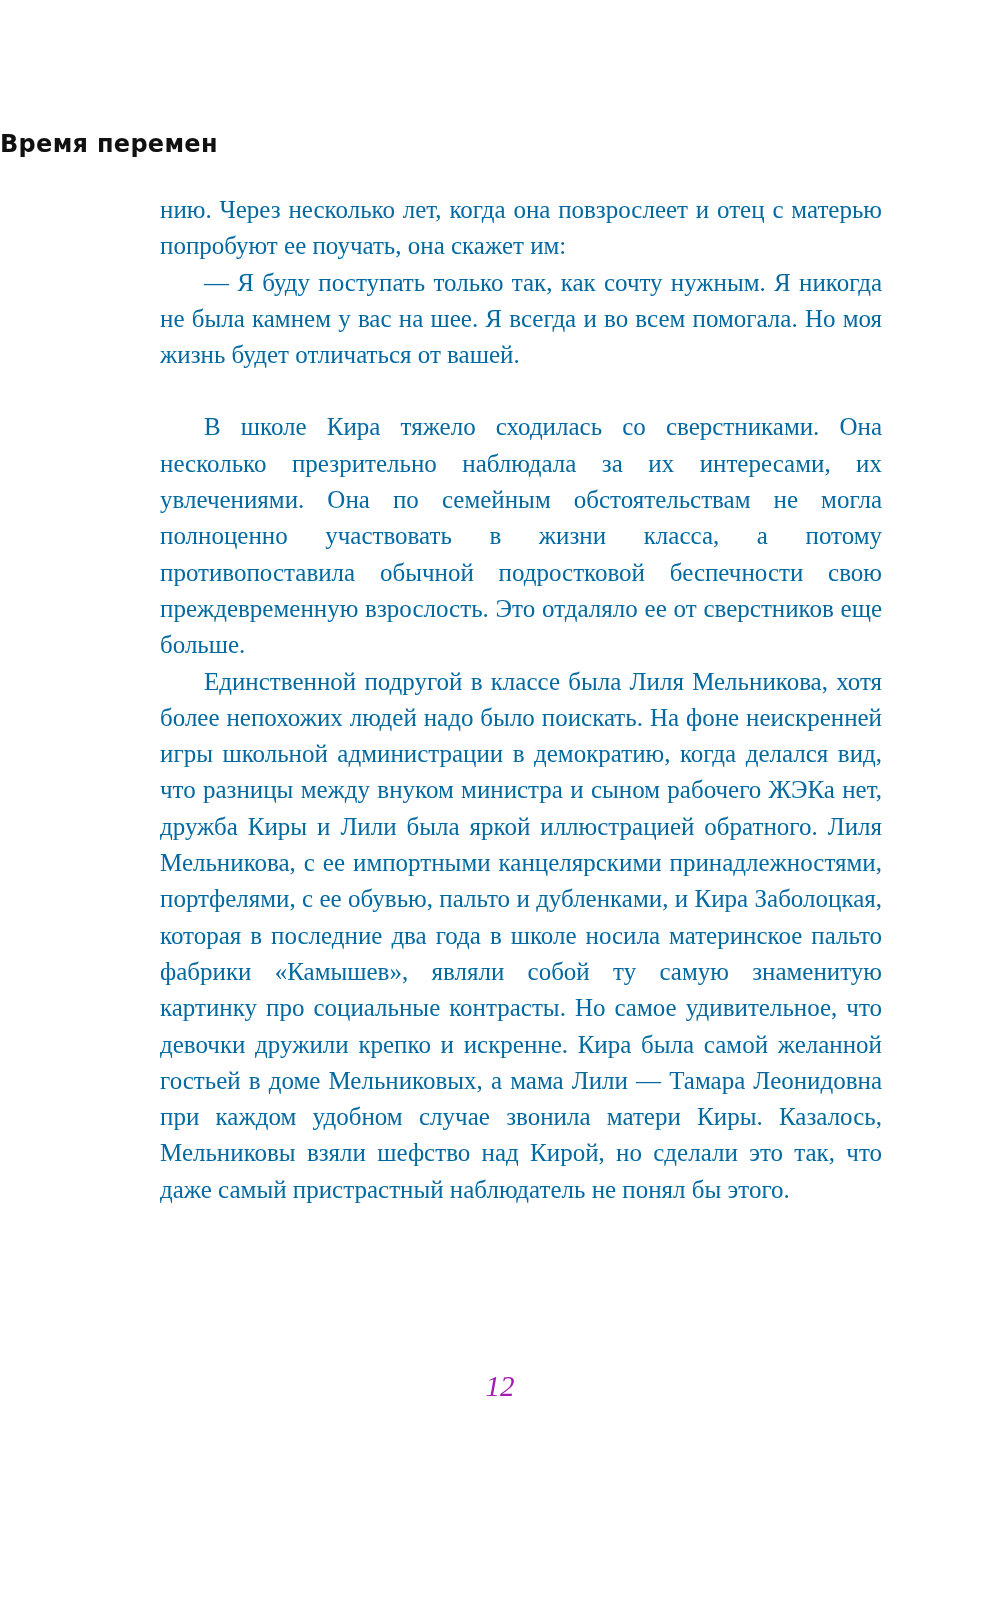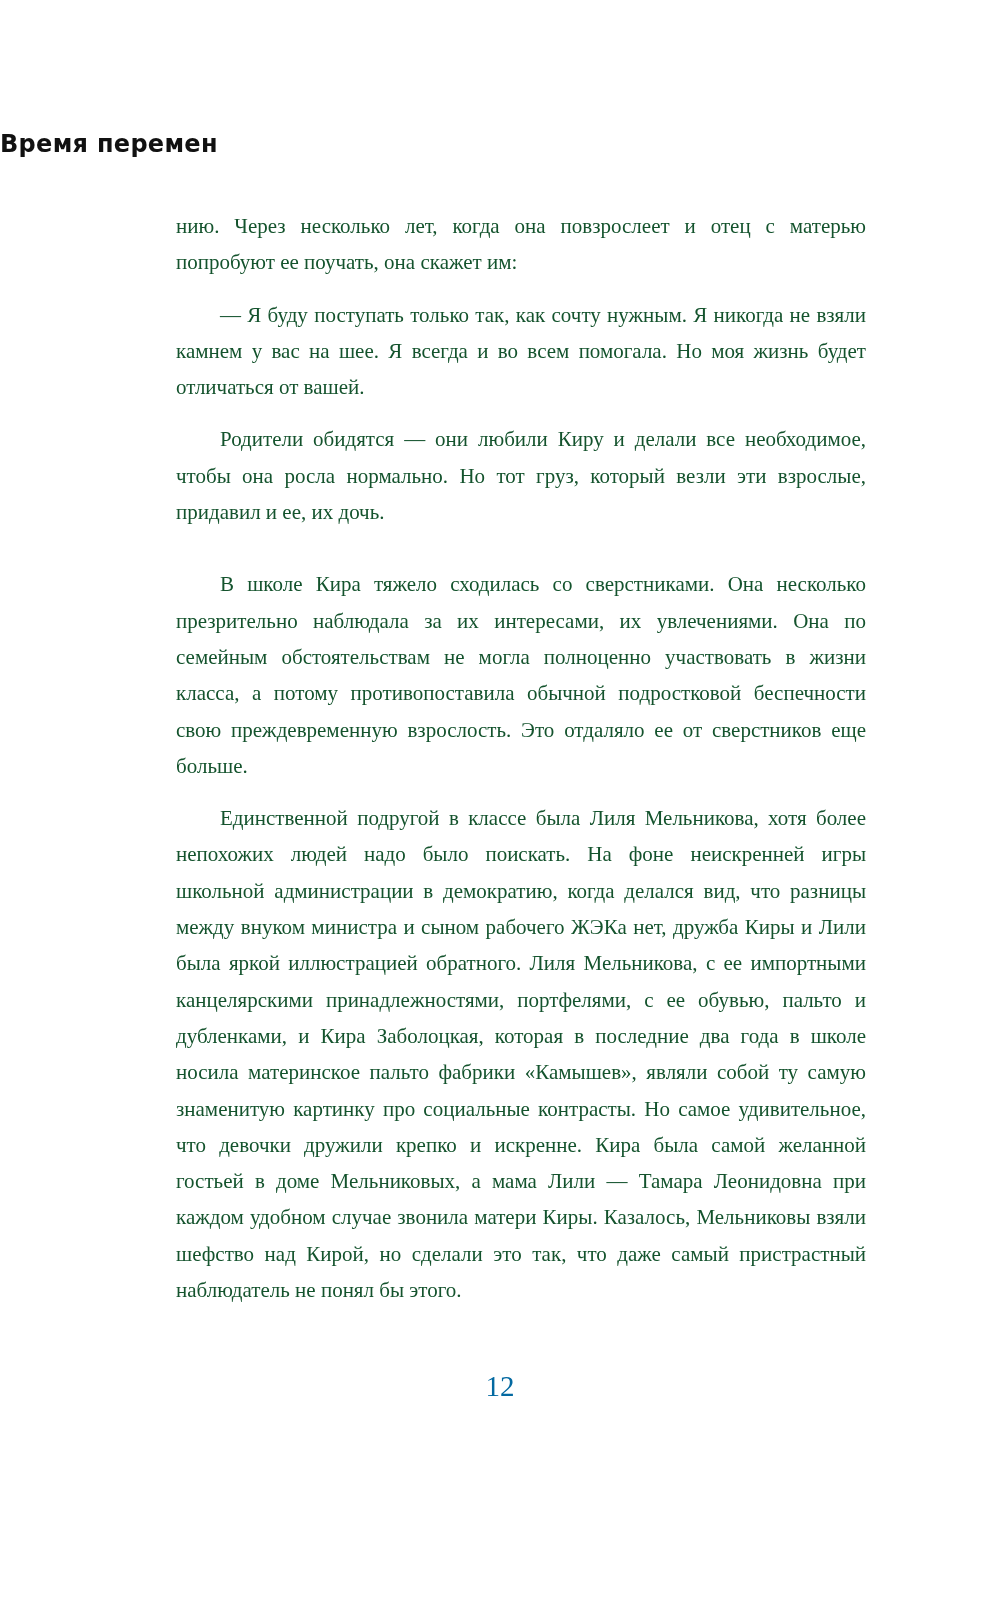--- a/index.html
+++ b/index.html
@@ -27,56 +27,56 @@
     letter-spacing: 0.3px;
     color: #111111;
   }
   .text-block {
     position: absolute;
     top: 192px;
     left: 160px;
     width: 722px;
   }
   p {
-    margin: 16px;
-    font-size: 21px;
+    margin: 0;
+    font-size: 25px;
     line-height: 36.3px;
     text-align: justify;
     text-justify: inter-word;
     hyphens: manual;
     -webkit-hyphens: manual;
-    color: #14532d;
+    color: #0369a1;
   }
   p.indent {
     text-indent: 44px;
   }
   p.gap {
     margin-top: 36px;
   }
   .folio {
     position: absolute;
     top: 1370px;
     left: 0;
     width: 1000px;
     text-align: center;
     font-family: "Liberation Serif", "DejaVu Serif", serif;
+    font-style: italic;
     font-size: 29px;
-    color: #0369a1;
+    color: #a21caf;
   }
 </style>
 </head>
 <body>
 
 <div class="page">
 
   <div class="running-head">Время перемен</div>
 
   <div class="text-block">
     <p class="para-0">нию. Через несколько лет, когда она повзрослеет и отец с матерью попробуют ее поучать, она скажет им:</p>
-    <p class="indent para-1">— Я буду поступать только так, как сочту нужным. Я никогда не взяли камнем у вас на шее. Я всегда и во всем помогала. Но моя жизнь будет отличаться от вашей.</p>
-    <p class="indent para-2">Родители обидятся — они любили Киру и делали все необходимое, чтобы она росла нормально. Но тот груз, который везли эти взрослые, придавил и ее, их дочь.</p>
+    <p class="indent para-1">— Я буду поступать только так, как сочту нужным. Я никогда не была камнем у вас на шее. Я всегда и во всем помогала. Но моя жизнь будет отличаться от вашей.</p>
     <p class="indent gap para-3">В школе Кира тяжело сходилась со сверстниками. Она несколько презрительно наблюдала за их интересами, их увлечениями. Она по семейным обстоятельствам не могла полноценно участвовать в жизни класса, а потому противопоставила обычной подростковой беспечности свою преждевременную взрослость. Это отдаляло ее от сверстников еще больше.</p>
     <p class="indent para-4">Единственной подругой в классе была Лиля Мельникова, хотя более непохожих людей надо было поискать. На фоне неискренней игры школьной администрации в демократию, когда делался вид, что разницы между внуком министра и сыном рабочего ЖЭКа нет, дружба Киры и Лили была яркой иллюстрацией обратного. Лиля Мельникова, с ее импортными канцелярскими принадлежностями, портфелями, с ее обувью, пальто и дубленками, и Кира Заболоцкая, которая в последние два года в школе носила материнское пальто фабрики «Камышев», являли собой ту самую знаменитую картинку про социальные контрасты. Но самое удивительное, что девочки дружили крепко и искренне. Кира была самой желанной гостьей в доме Мельниковых, а мама Лили — Тамара Леонидовна при каждом удобном случае звонила матери Киры. Казалось, Мельниковы взяли шефство над Кирой, но сделали это так, что даже самый пристрастный наблюдатель не понял бы этого.</p>
   </div>
 
   <div class="folio">12</div>
 
 </div>
 
 </body></html>

